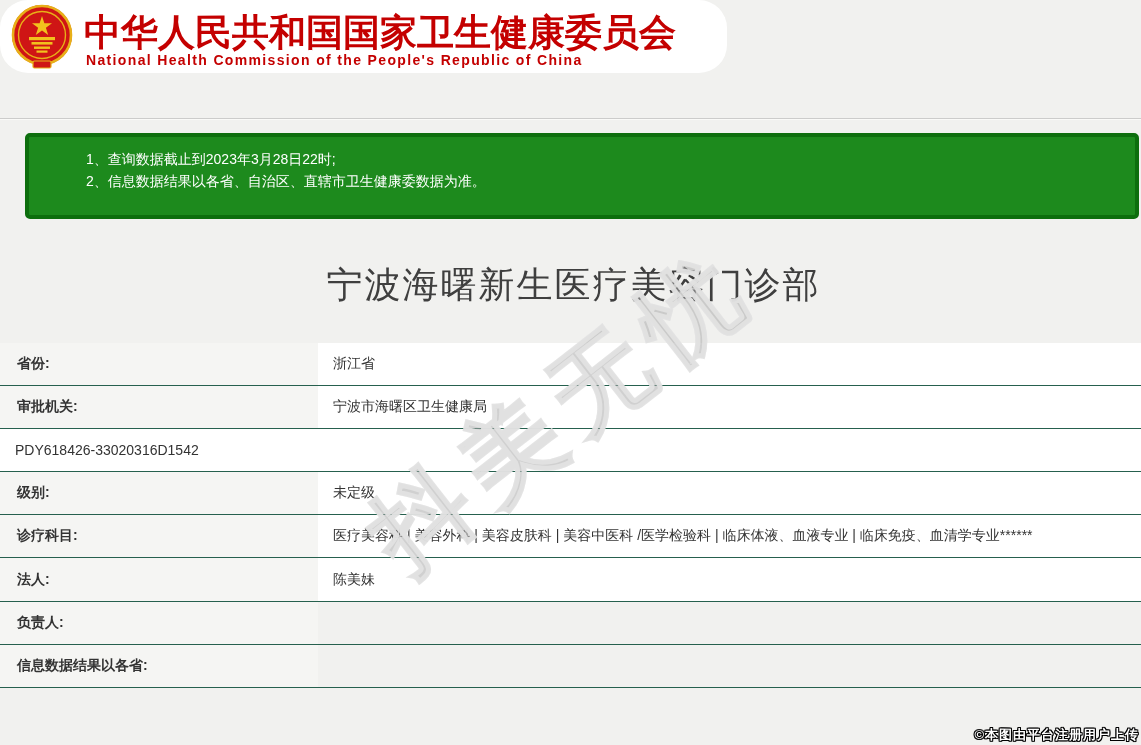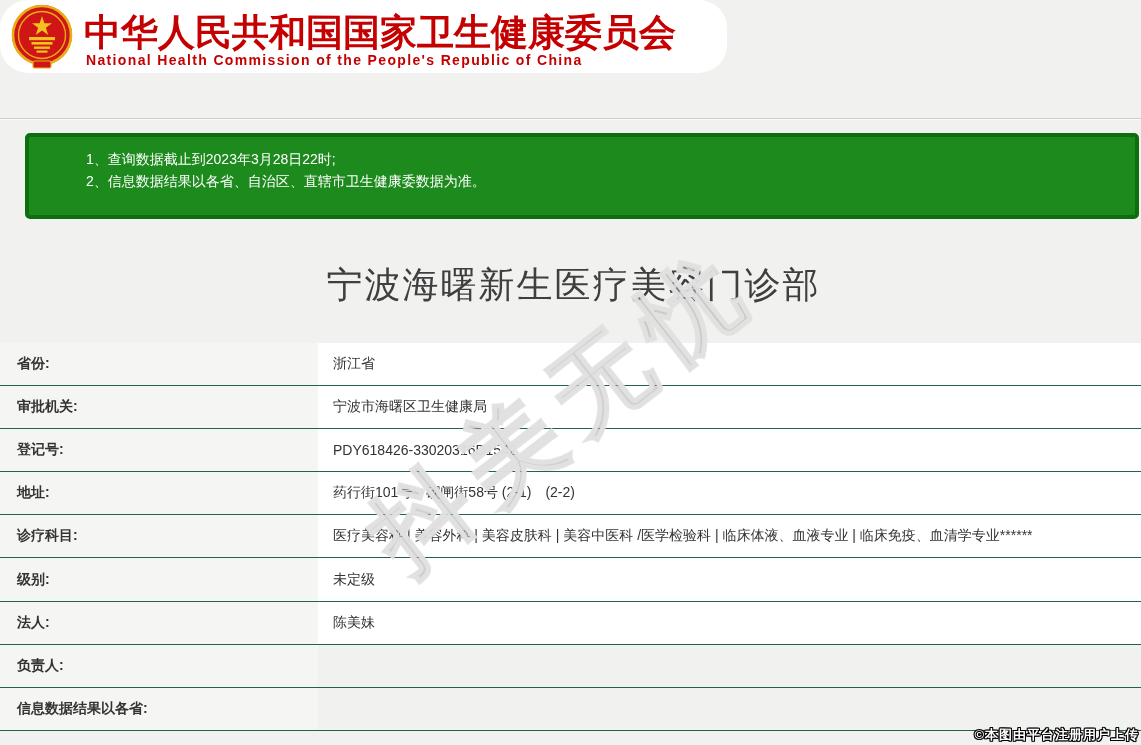--- a/index.html
+++ b/index.html
@@ -161,34 +161,29 @@
   <div class="record-table">
     <div class="record-row">
       <div class="record-label">省份:</div>
       <div class="record-value">浙江省</div>
     </div>
     <div class="record-row">
       <div class="record-label">审批机关:</div>
       <div class="record-value">宁波市海曙区卫生健康局</div>
     </div>
     <div class="record-row">
-      <div class="record-label">登记号:</div>
       <div class="record-value">PDY618426-33020316D1542</div>
     </div>
     <div class="record-row">
-      <div class="record-label">地址:</div>
-      <div class="record-value">药行街101号、碶闸街58号 (2-1)　(2-2)</div>
+      <div class="record-label">级别:</div>
+      <div class="record-value">未定级</div>
     </div>
     <div class="record-row">
       <div class="record-label">诊疗科目:</div>
       <div class="record-value">医疗美容科 | 美容外科 | 美容皮肤科 | 美容中医科 /医学检验科 | 临床体液、血液专业 | 临床免疫、血清学专业******</div>
-    </div>
-    <div class="record-row">
-      <div class="record-label">级别:</div>
-      <div class="record-value">未定级</div>
     </div>
     <div class="record-row">
       <div class="record-label">法人:</div>
       <div class="record-value">陈美妹</div>
     </div>
     <div class="record-row">
       <div class="record-label">负责人:</div>
     </div>
     <div class="record-row">
       <div class="record-label">信息数据结果以各省:</div>

